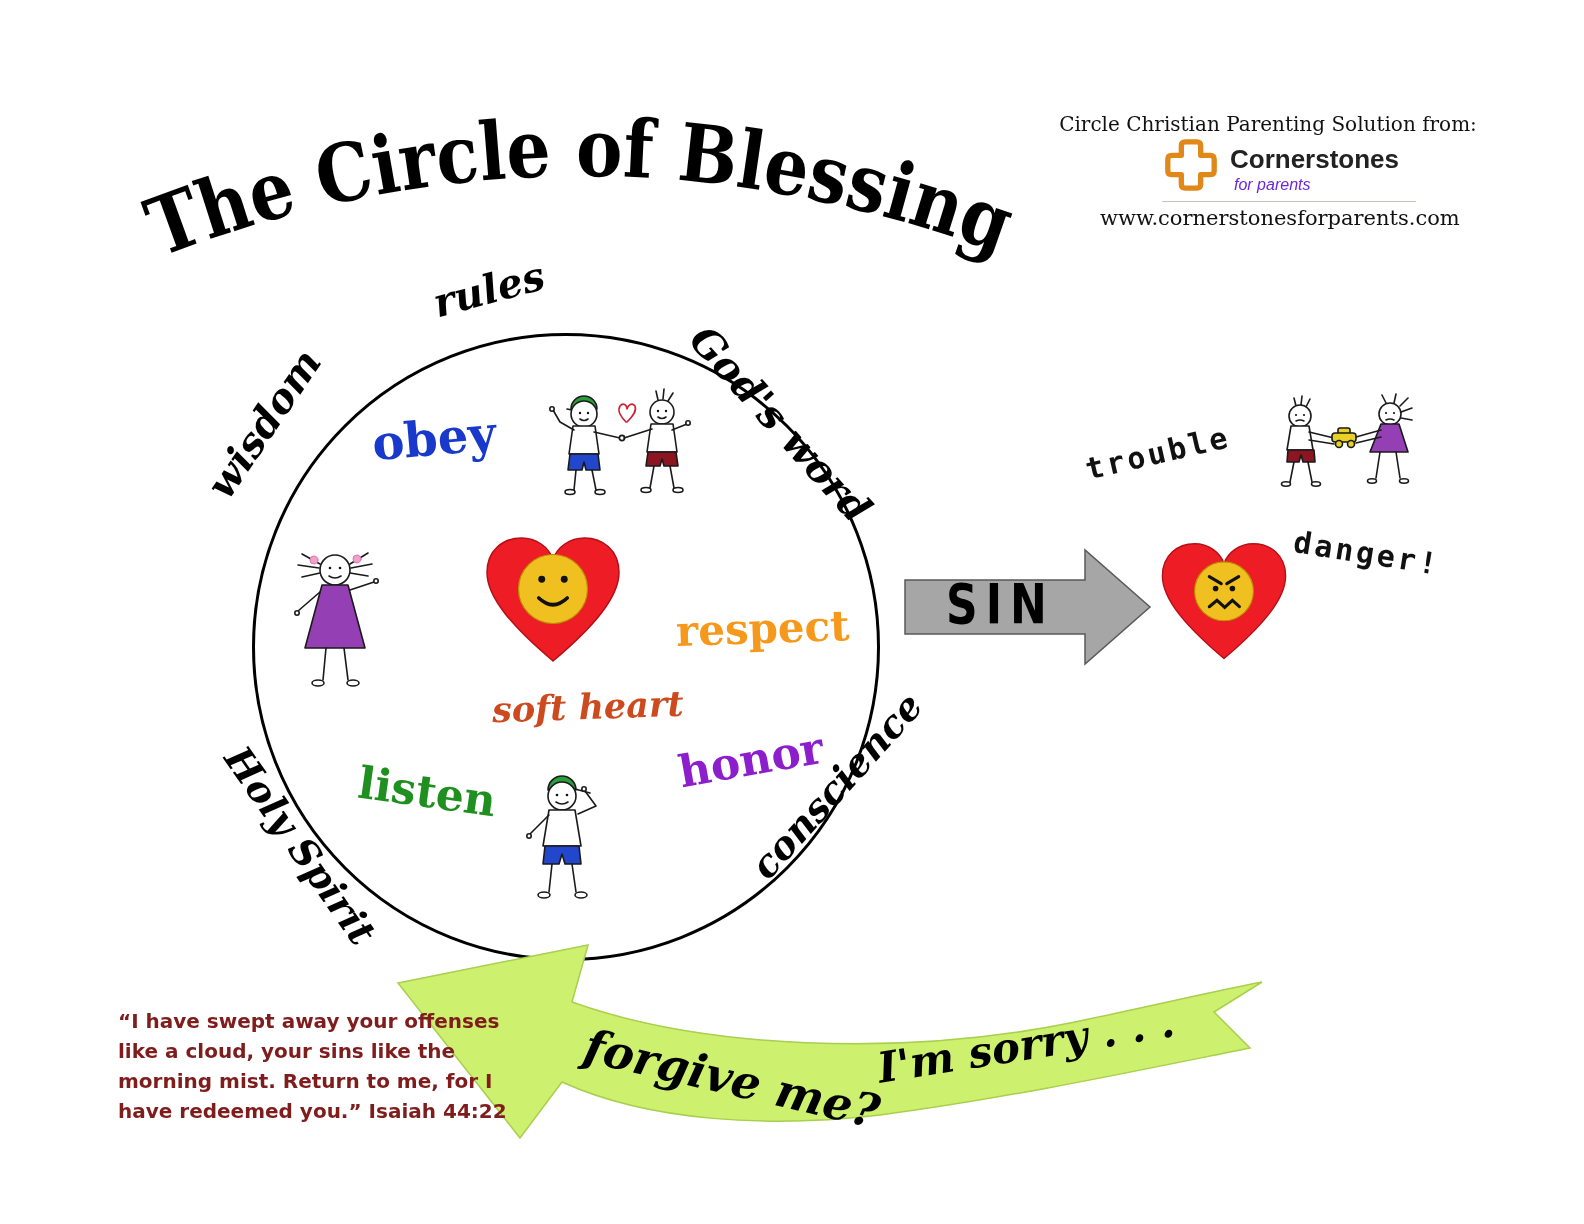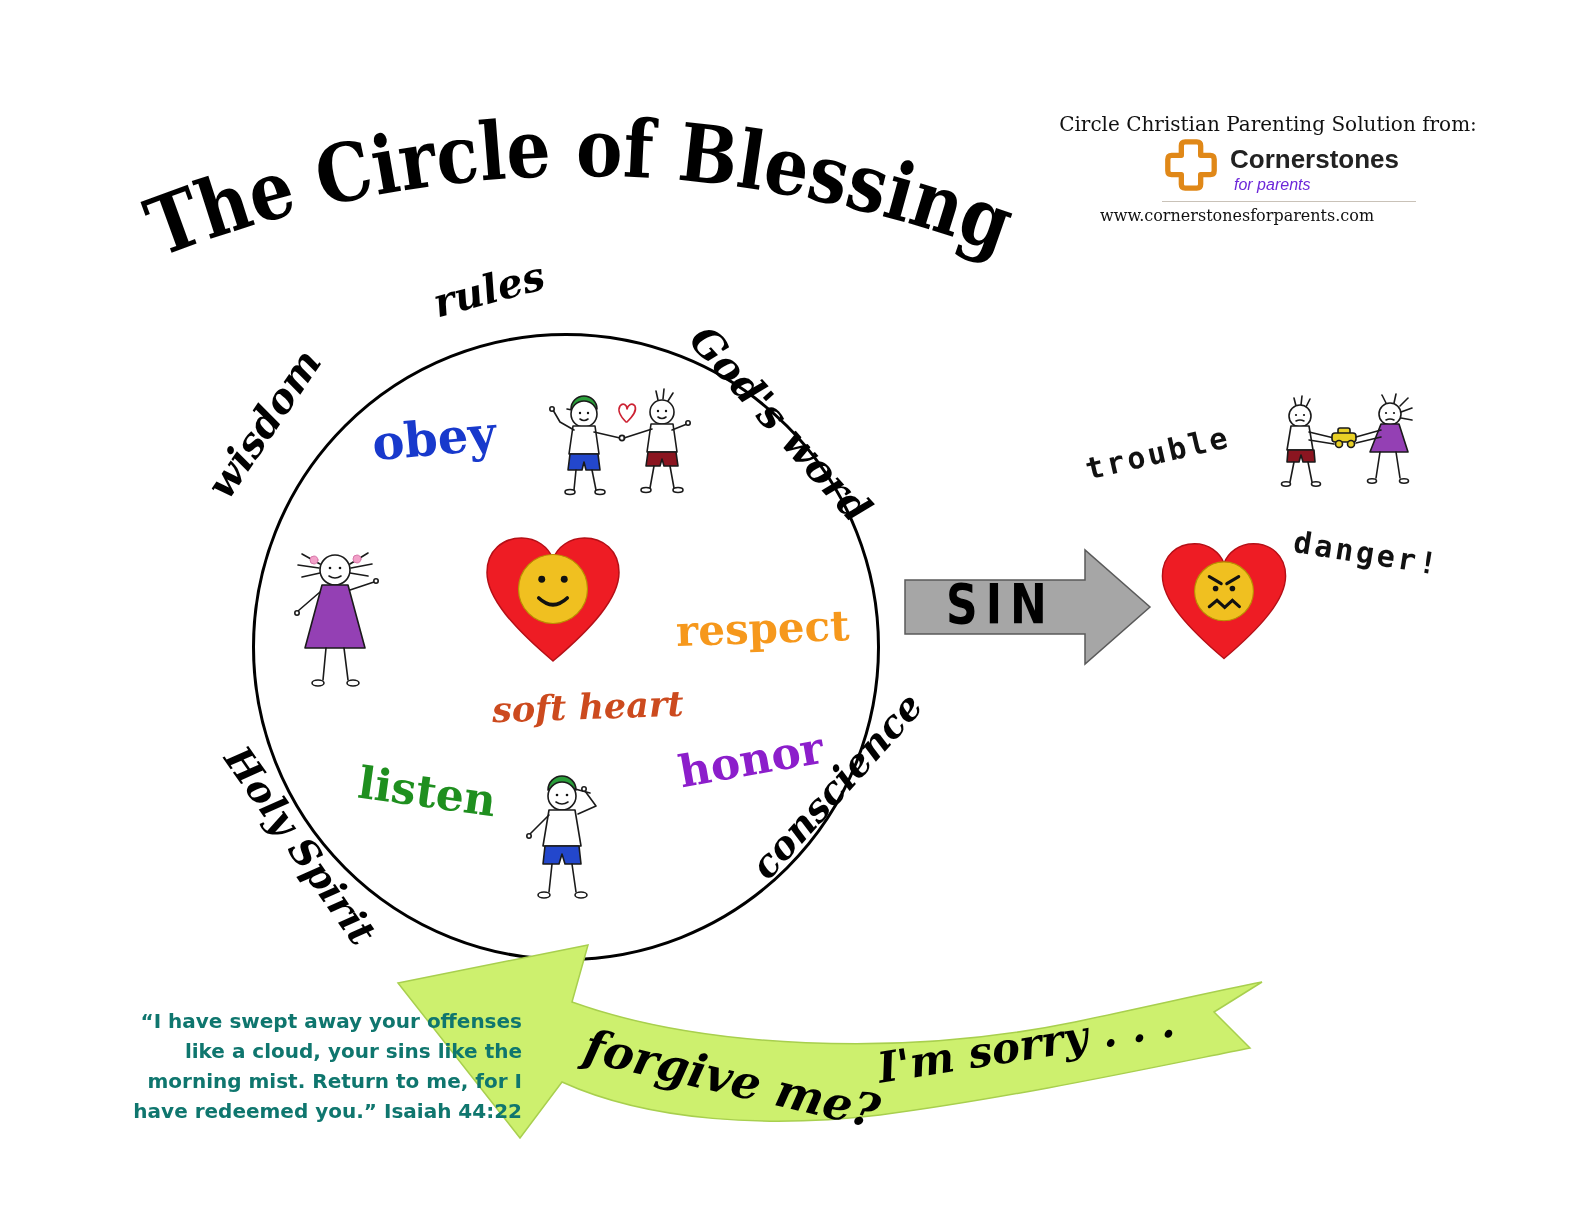--- a/index.html
+++ b/index.html
@@ -22,21 +22,21 @@
     font-family:"DejaVu Sans", sans-serif; font-weight:900; color:#000;
     white-space:nowrap; letter-spacing:3px;
   }
   .banner-text {
     font-family:"DejaVu Serif", serif; font-style:italic; font-weight:bold;
     color:#000; white-space:nowrap; transform-origin:left center;
   }
   .serif-text { font-family:"DejaVu Serif", serif; color:#111; }
   .verse {
     font-family:"DejaVu Sans", sans-serif; font-weight:bold; font-size:20px;
-    line-height:1.5; color:#0f766e; text-align:right;
+    line-height:1.5; color:#7f1d1d; text-align:left;
   }
   .brand-name { font-family:"Liberation Sans", sans-serif; font-weight:bold; font-size:26px; color:#222; }
   .brand-sub { font-family:"Liberation Sans", sans-serif; font-style:italic; font-size:16px; color:#6d28d9; }
   .circle-outline {
     position:absolute; left:252px; top:333px; width:628px; height:628px;
     border:3.5px solid #000; border-radius:50%; background:#fff;
   }
   svg { display:block; overflow:visible; }
   .sketch { stroke:#1a1a1a; stroke-width:1.6; stroke-linecap:round; stroke-linejoin:round; }
 </style>
@@ -55,21 +55,21 @@
   </svg>
 
   <div class="abs serif-text" style="left:1058px;top:112px;width:420px;text-align:center;font-size:20px">Circle Christian Parenting Solution from:</div>
 
   <svg class="abs" style="left:1162px;top:136px;width:58px;height:58px" viewBox="0 0 60 60">
     <path d="M24 6 H36 Q40 6 40 10 V20 H50 Q54 20 54 24 V36 Q54 40 50 40 H40 V50 Q40 54 36 54 H24 Q20 54 20 50 V40 H10 Q6 40 6 36 V24 Q6 20 10 20 H20 V10 Q20 6 24 6 Z" fill="none" stroke-width="5.5" stroke-linejoin="round" stroke="#e08818"></path>
   </svg>
   <div class="abs brand-name" style="left:1230px;top:144px">Cornerstones</div>
   <div class="abs brand-sub" style="left:1234px;top:176px">for parents</div>
   <div class="abs" style="left:1162px;top:201px;width:254px;height:1px;background:#c9c2b8"></div>
-  <div class="abs serif-text" style="left:1100px;top:206px;width:340px;text-align:left;font-size:16px">www.cornerstonesforparents.com</div>
+  <div class="abs serif-text" style="left:1100px;top:206px;width:340px;text-align:left;font-size:21px">www.cornerstonesforparents.com</div>
 
   <div class="circle-outline"></div>
 
   <div class="abs outer-label" style="left:434px;top:280px;transform:rotate(-15deg)">rules</div>
   <div class="abs outer-label" style="left:698px;top:308px;transform:rotate(48deg)">God's word</div>
   <div class="abs outer-label" style="left:216px;top:470px;transform:rotate(-56deg)">wisdom</div>
   <div class="abs outer-label" style="left:234px;top:728px;font-size:38px;transform:rotate(55deg)">Holy Spirit</div>
   <div class="abs outer-label" style="left:758px;top:850px;font-size:38px;transform:rotate(-48deg)">conscience</div>
 
   <div class="abs inner-word" style="left: 372px; top: 410px; font-size: 48px; transform: rotate(-5deg); color: rgb(24, 57, 204);">obey</div>

